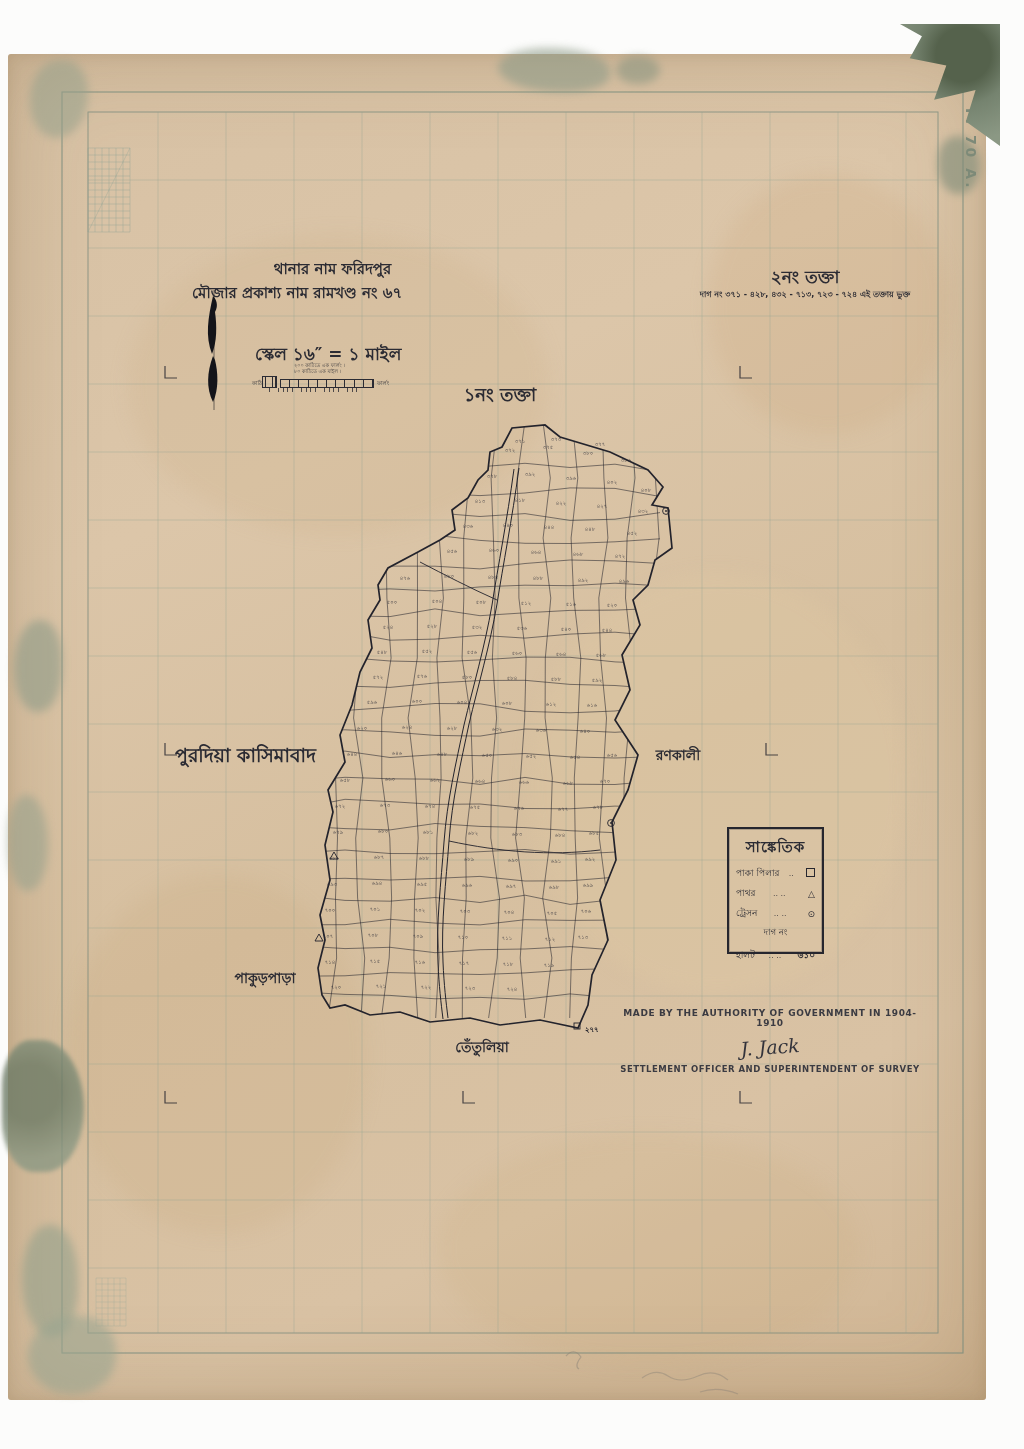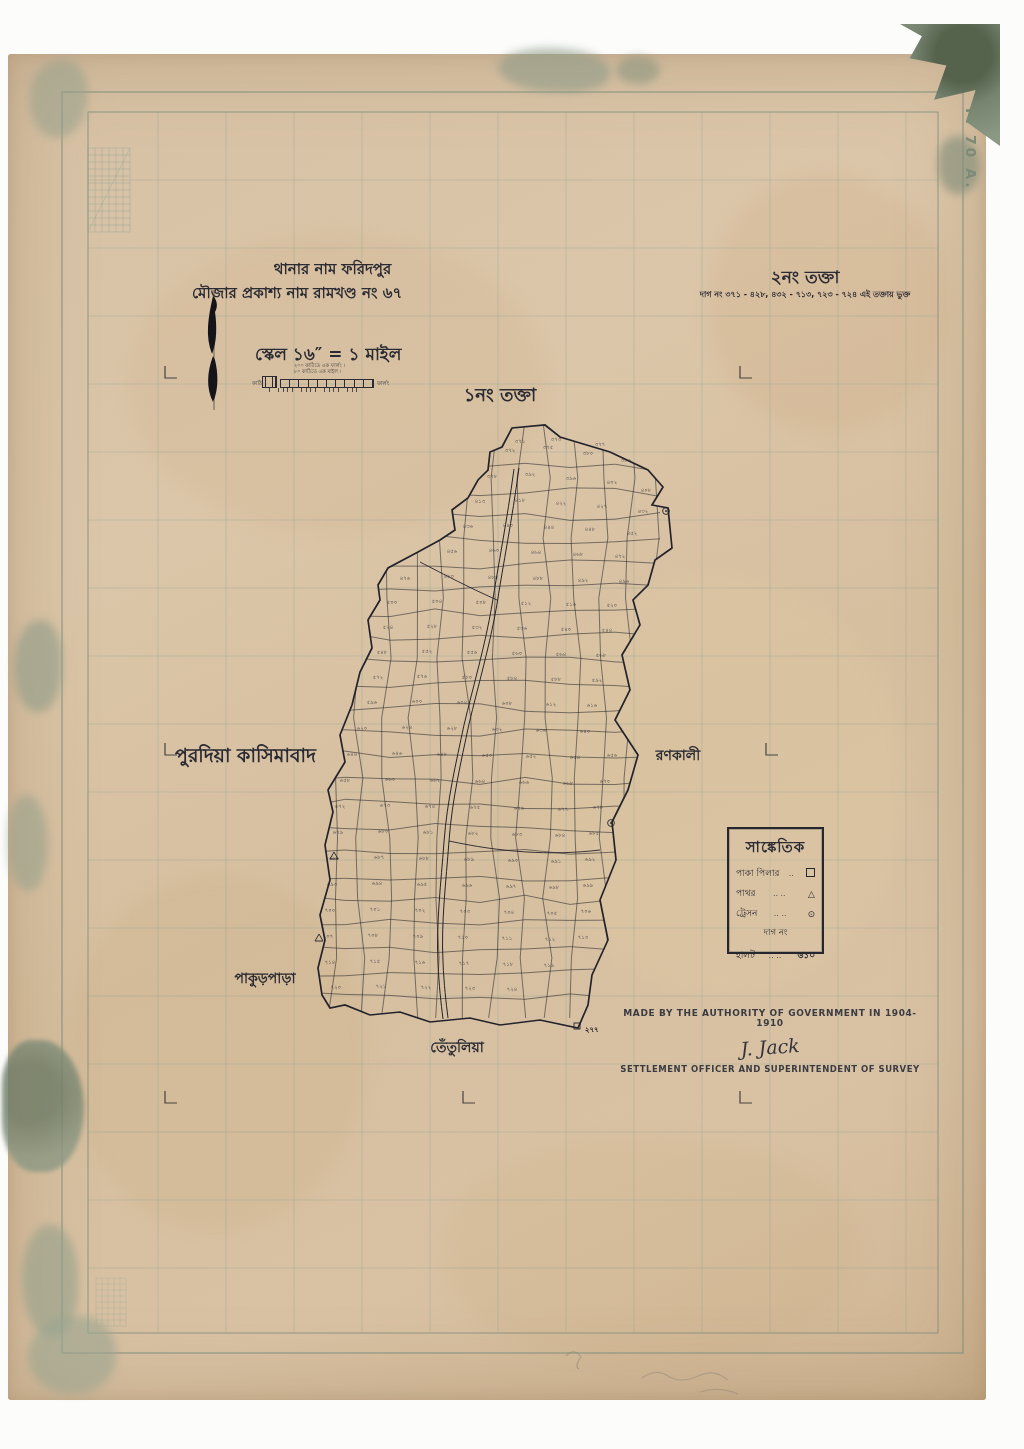--- a/index.html
+++ b/index.html
@@ -351,21 +351,21 @@
   </div>
 
   <div class="txt center bn-bold" style="left:740px;top:264px;width:130px;font-size:17px;">২নং তক্তা</div>
   <div class="txt center" style="left:685px;top:288px;width:240px;font-size:8px;font-weight:bold;">দাগ নং ৩৭১ - ৪২৮, ৪৩২ - ৭১৩, ৭২৩ - ৭২৪ এই তক্তায় ভুক্ত</div>
   <div class="txt center bn-bold" style="left:455px;top:381px;width:90px;font-size:18px;">১নং তক্তা</div>
   <div class="pageref">P. 70 A.</div>
 
   <div class="txt center bn-bold" style="left:175px;top:741px;width:140px;font-size:19px;">পুরদিয়া কাসিমাবাদ</div>
   <div class="txt center bn-bold" style="left:638px;top:744px;width:80px;font-size:14px;">রণকালী</div>
   <div class="txt center bn-bold" style="left:215px;top:967px;width:100px;font-size:14px;">পাকুড়পাড়া</div>
-  <div class="txt center bn-bold" style="left:417px;top:1036px;width:80px;font-size:14px;text-align:center;">তেঁতুলিয়া</div>
+  <div class="txt center bn-bold" style="left:442px;top:1036px;width:80px;font-size:14px;text-align:center;">তেঁতুলিয়া</div>
 
   <div class="legend-box">
     <div class="legend-title">সাঙ্কেতিক</div>
     <div class="legend-row">
       <span class="lab">পাকা পিলার</span>
       <span class="dots">..</span>
       <span class="sym"><span class="sym-square"></span></span>
     </div>
     <div class="legend-row">
       <span class="lab">পাথর</span>

